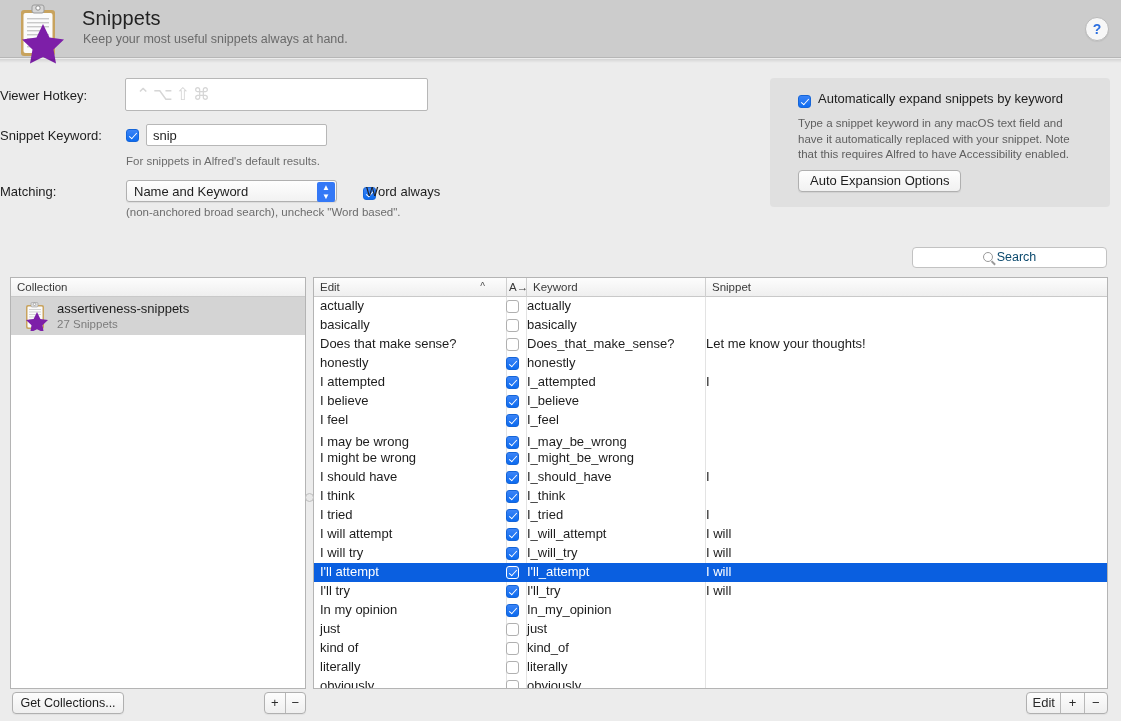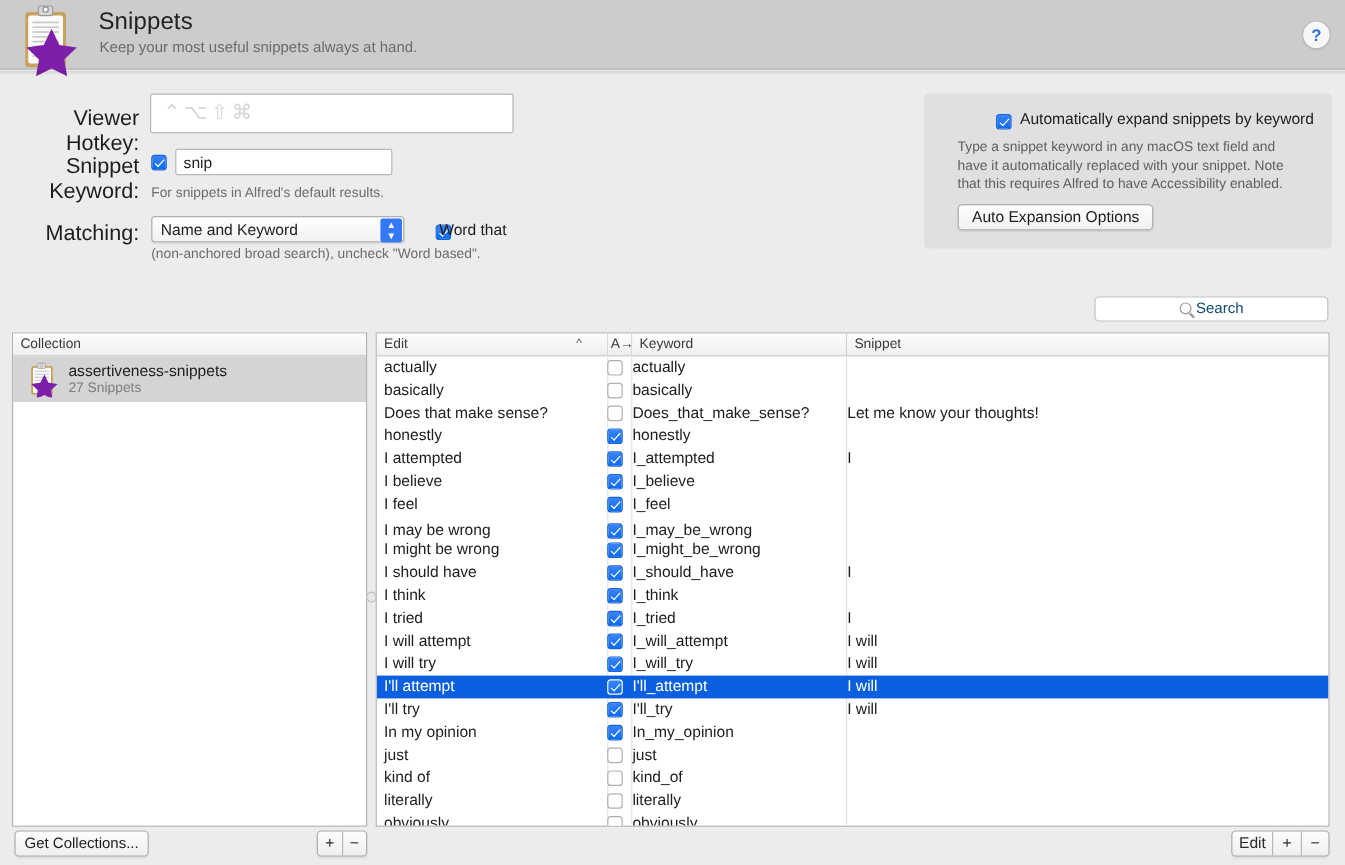--- a/index.html
+++ b/index.html
@@ -41,21 +41,21 @@
     line-height:22px; text-align:center; cursor:default;
     box-shadow:0 1px 1px rgba(0,0,0,0.06);
   }
   .header-shadow {
     position:absolute; left:0; top:59px; width:1121px; height:4px;
     background:linear-gradient(to bottom, rgba(0,0,0,0.10), rgba(0,0,0,0));
   }
 
   
   .form-label {
-    position:absolute; text-align:right; font-size:18px; color:#1d1d1d;
+    position:absolute; font-size:13px; color:#1d1d1d;
   }
   .hk-field {
     position:absolute; left:125px; top:78px; width:303px; height:33px;
     background:#fff; border:1px solid #b7b7b7; border-radius:2px;
   }
   .hk-glyphs {
     position:absolute; left:10px; top:5px;
     font-size:17px; color:#d6d6d6; letter-spacing:3px;
     font-family:"DejaVu Sans", sans-serif;
   }
@@ -101,21 +101,21 @@
     content:""; position:absolute; left:4px; top:1px;
     width:3px; height:7px; border:solid #fff;
     border-width:0 1.6px 1.6px 0; transform:rotate(42deg);
   }
 
   
   .expbox {
     position:absolute; left:770px; top:78px; width:340px; height:129px;
     background:#e0e0e0; border-radius:4px;
   }
-  .expbox .row1 { position:absolute; left:28px; top:15px;margin-left:32px; }
+  .expbox .row1 { position:absolute; left:28px; top:15px; }
   .expbox .row1 .t { position:absolute; left:20px; top:-2px; font-size:13px; white-space:nowrap; }
   .expbox .desc {
     position:absolute; left:28px; top:38px; width:300px;
     font-size:11.5px; color:#5e5e5e; line-height:15.5px;
   }
   .expbox .btn {
     position:absolute; left:28px; top:92px; height:22px; padding:0 11px;
     background:linear-gradient(to bottom,#fefefe,#f1f1f1);
     border:1px solid #b0b0b0; border-radius:4px;
     font-size:13px; line-height:20px; color:#1d1d1d;
@@ -264,21 +264,21 @@
     <span>snip</span>
   </div>
   <div class="hint" style="left:126px; top:154px;">For snippets in Alfred's default results.</div>
 
   <div class="form-label" style="left:0px; top:184px; width:116px;">Matching:</div>
   <div class="select">
     <span>Name and Keyword</span>
     <div class="arrows">▲<br>▼</div>
   </div>
   <span class="cb on wb-check"></span>
-  <div class="wb-label">Word that</div>
+  <div class="wb-label">Word always</div>
   <div class="hint" style="left:126px; top:205px;">
     <div>(non-anchored broad search), uncheck "Word based".</div>
   </div>
 
   
   <div class="expbox">
     <div class="row1">
       <span class="cb on"></span>
       <span class="t">Automatically expand snippets by keyword</span>
     </div>

